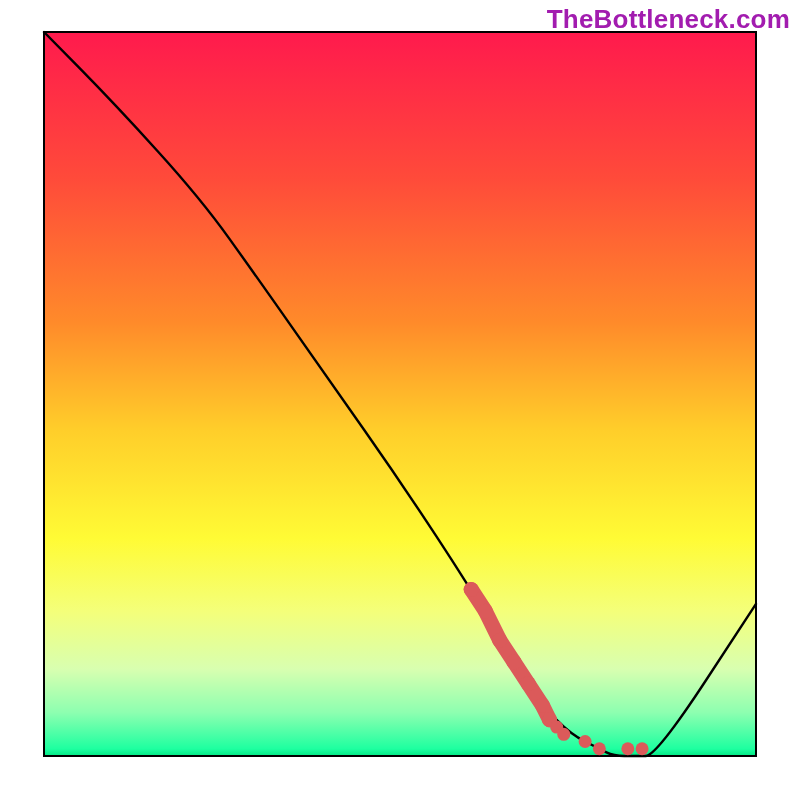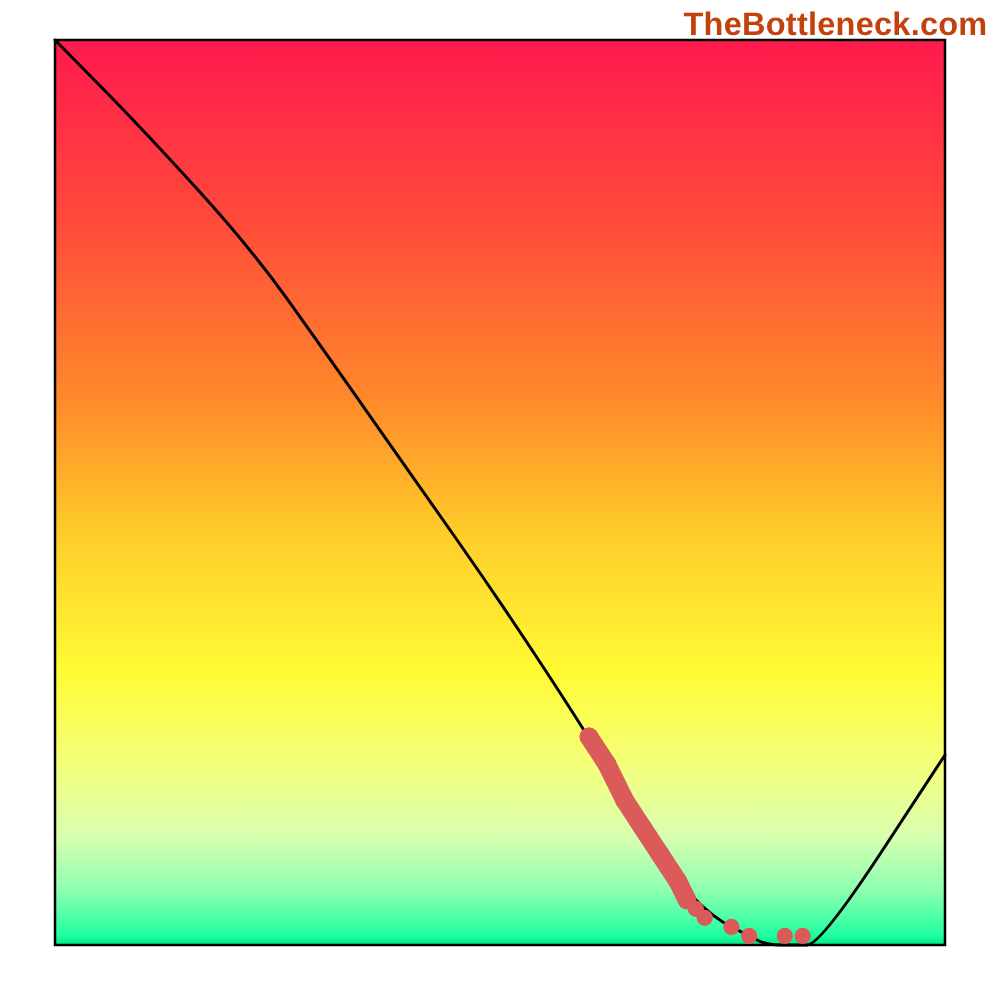--- a/index.html
+++ b/index.html
@@ -15,21 +15,21 @@
     position: relative;
     width: 800px;
     height: 800px;
   }
   .watermark {
     position: absolute;
     top: 4px;
     right: 10px;
     font-size: 26px;
     font-weight: 600;
-    color: #c2410c;
+    color: #a21caf;
     letter-spacing: 0.2px;
     pointer-events: none;
     user-select: none;
   }
   svg {
     display: block;
   }
 </style>
 </head>
 <body>

